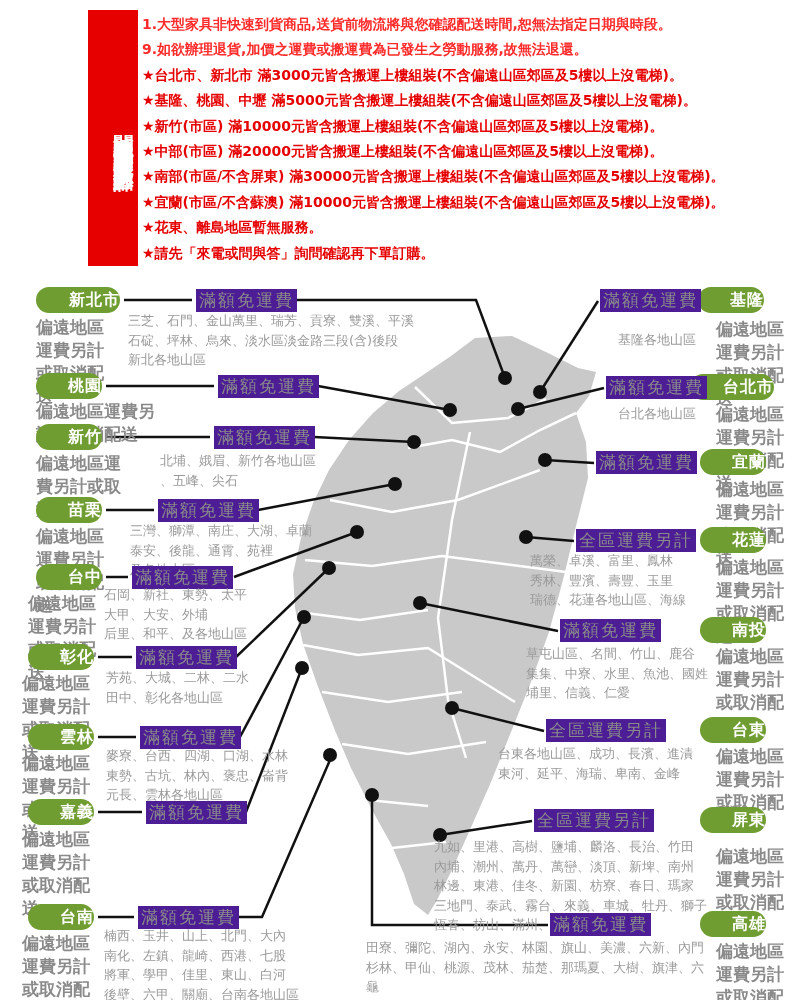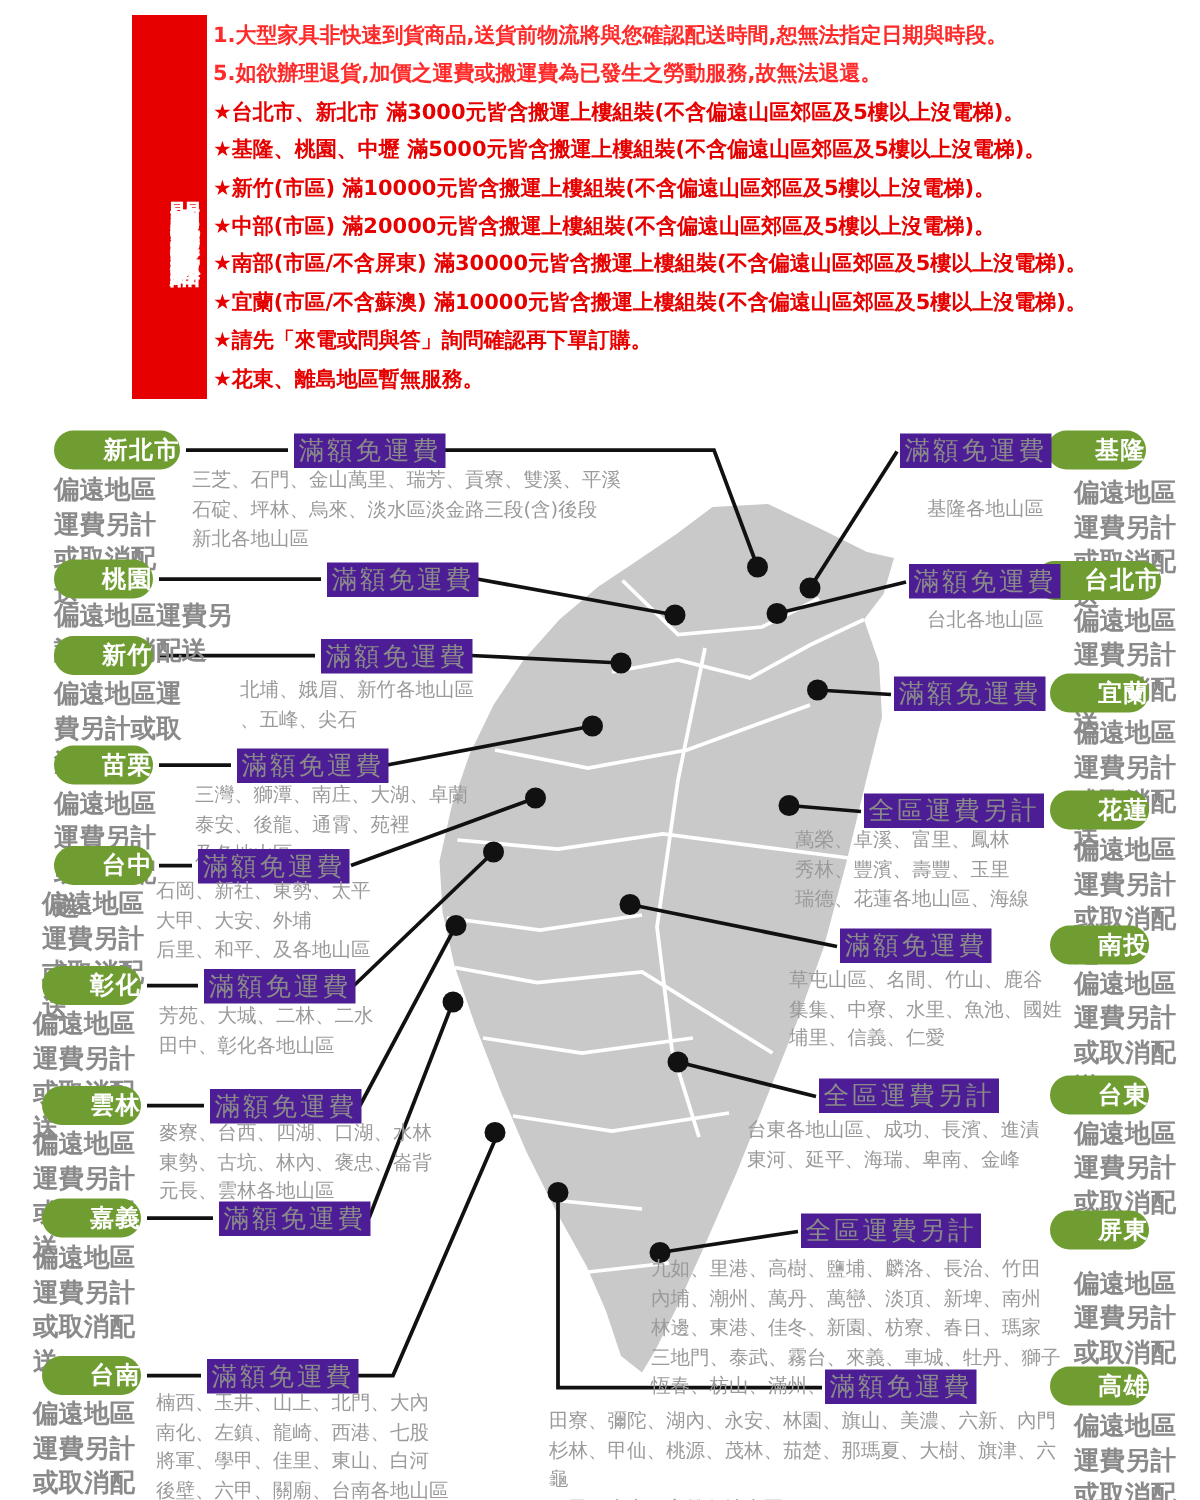--- a/index.html
+++ b/index.html
@@ -27,29 +27,29 @@
 
 <div class="page">
 
   <div class="banner">
     <span>閱讀避免造成雙方誤會</span>
     <span>下單訂購前請務必詳細</span>
   </div>
 
   <div class="notice">
     <div class="tone-bright">1.大型家具非快速到貨商品,送貨前物流將與您確認配送時間,恕無法指定日期與時段。</div>
-    <div class="tone-bright">5.如欲辦理退貨,加價之運費或搬運費為已發生之勞動服務,故無法退還。</div>
+    <div class="tone-bright">9.如欲辦理退貨,加價之運費或搬運費為已發生之勞動服務,故無法退還。</div>
     <div class="tone-dark">★台北市、新北市 滿3000元皆含搬運上樓組裝(不含偏遠山區郊區及5樓以上沒電梯)。</div>
     <div class="tone-dark">★基隆、桃園、中壢 滿5000元皆含搬運上樓組裝(不含偏遠山區郊區及5樓以上沒電梯)。</div>
     <div class="tone-dark">★新竹(市區) 滿10000元皆含搬運上樓組裝(不含偏遠山區郊區及5樓以上沒電梯)。</div>
     <div class="tone-dark">★中部(市區) 滿20000元皆含搬運上樓組裝(不含偏遠山區郊區及5樓以上沒電梯)。</div>
     <div class="tone-dark">★南部(市區/不含屏東) 滿30000元皆含搬運上樓組裝(不含偏遠山區郊區及5樓以上沒電梯)。</div>
     <div class="tone-dark">★宜蘭(市區/不含蘇澳) 滿10000元皆含搬運上樓組裝(不含偏遠山區郊區及5樓以上沒電梯)。</div>
+    <div class="tone-dark">★花東、離島地區暫無服務。</div>
     <div class="tone-dark">★請先「來電或問與答」詢問確認再下單訂購。</div>
-    <div class="tone-dark">★花東、離島地區暫無服務。</div>
   </div>
 
   <svg class="maplayer" width="800" height="1000" viewBox="0 0 800 1000">
     <polygon fill="#c9c9c9" points="475,338 512,336 548,353 578,368 596,372 589,396 576,413 586,442 588,478 577,522 564,576 549,632 531,682 511,732 491,782 469,832 451,872 437,900 428,915 414,904 404,874 391,844 371,808 351,768 334,728 317,684 303,644 295,608 293,574 301,538 313,503 329,470 349,440 373,413 399,391 426,373 451,356"></polygon>
 
     <g stroke="#ffffff" stroke-width="2.5" fill="none">
       <polyline points="415,387 452,423 508,418 546,399"></polyline>
       <polyline points="576,413 540,430 500,452 452,440 408,448"></polyline>
       <polyline points="330,500 392,512 458,500 540,470"></polyline>
       <polyline points="305,560 372,566 442,556 566,572"></polyline>

